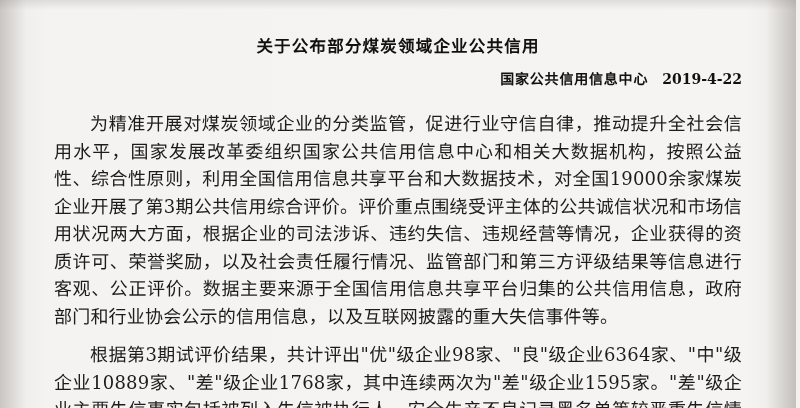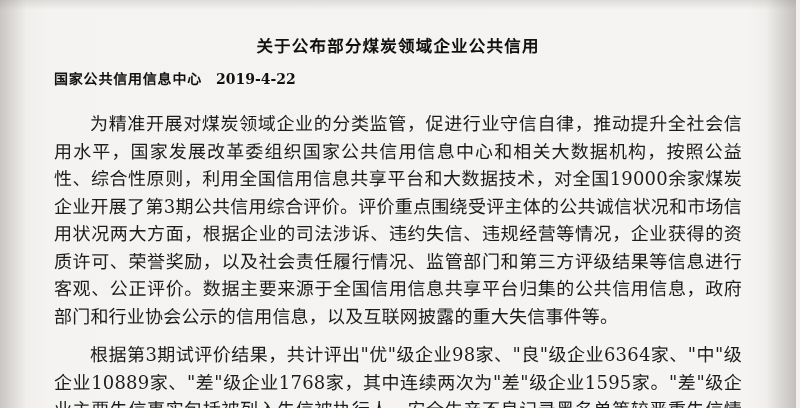--- a/index.html
+++ b/index.html
@@ -28,21 +28,21 @@
     margin-top: 10px;
   }
   .title-line {
     font-size: 16.5px;
     font-weight: bold;
     letter-spacing: 1.2px;
     line-height: 30px;
     color: #111;
   }
   .byline {
-    text-align: left;
+    text-align: right;
     font-size: 14px;
     font-weight: bold;
     letter-spacing: 0.8px;
     line-height: 30px;
     margin-top: 2px;
     color: #111;
   }
   .byline .date {
     margin-left: 14px;
     font-weight: bold;

